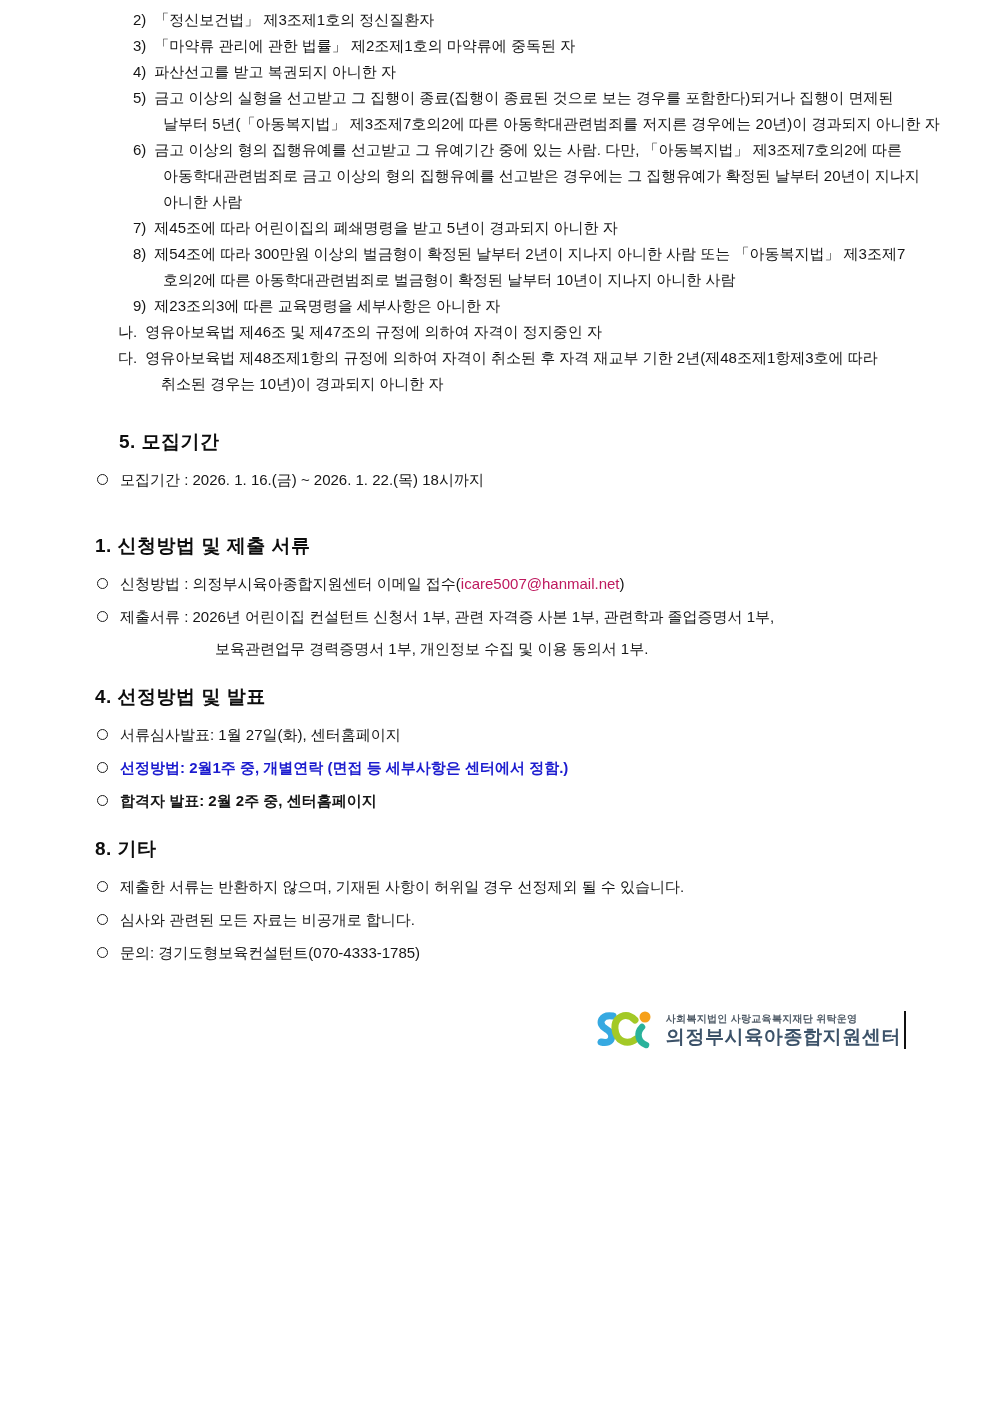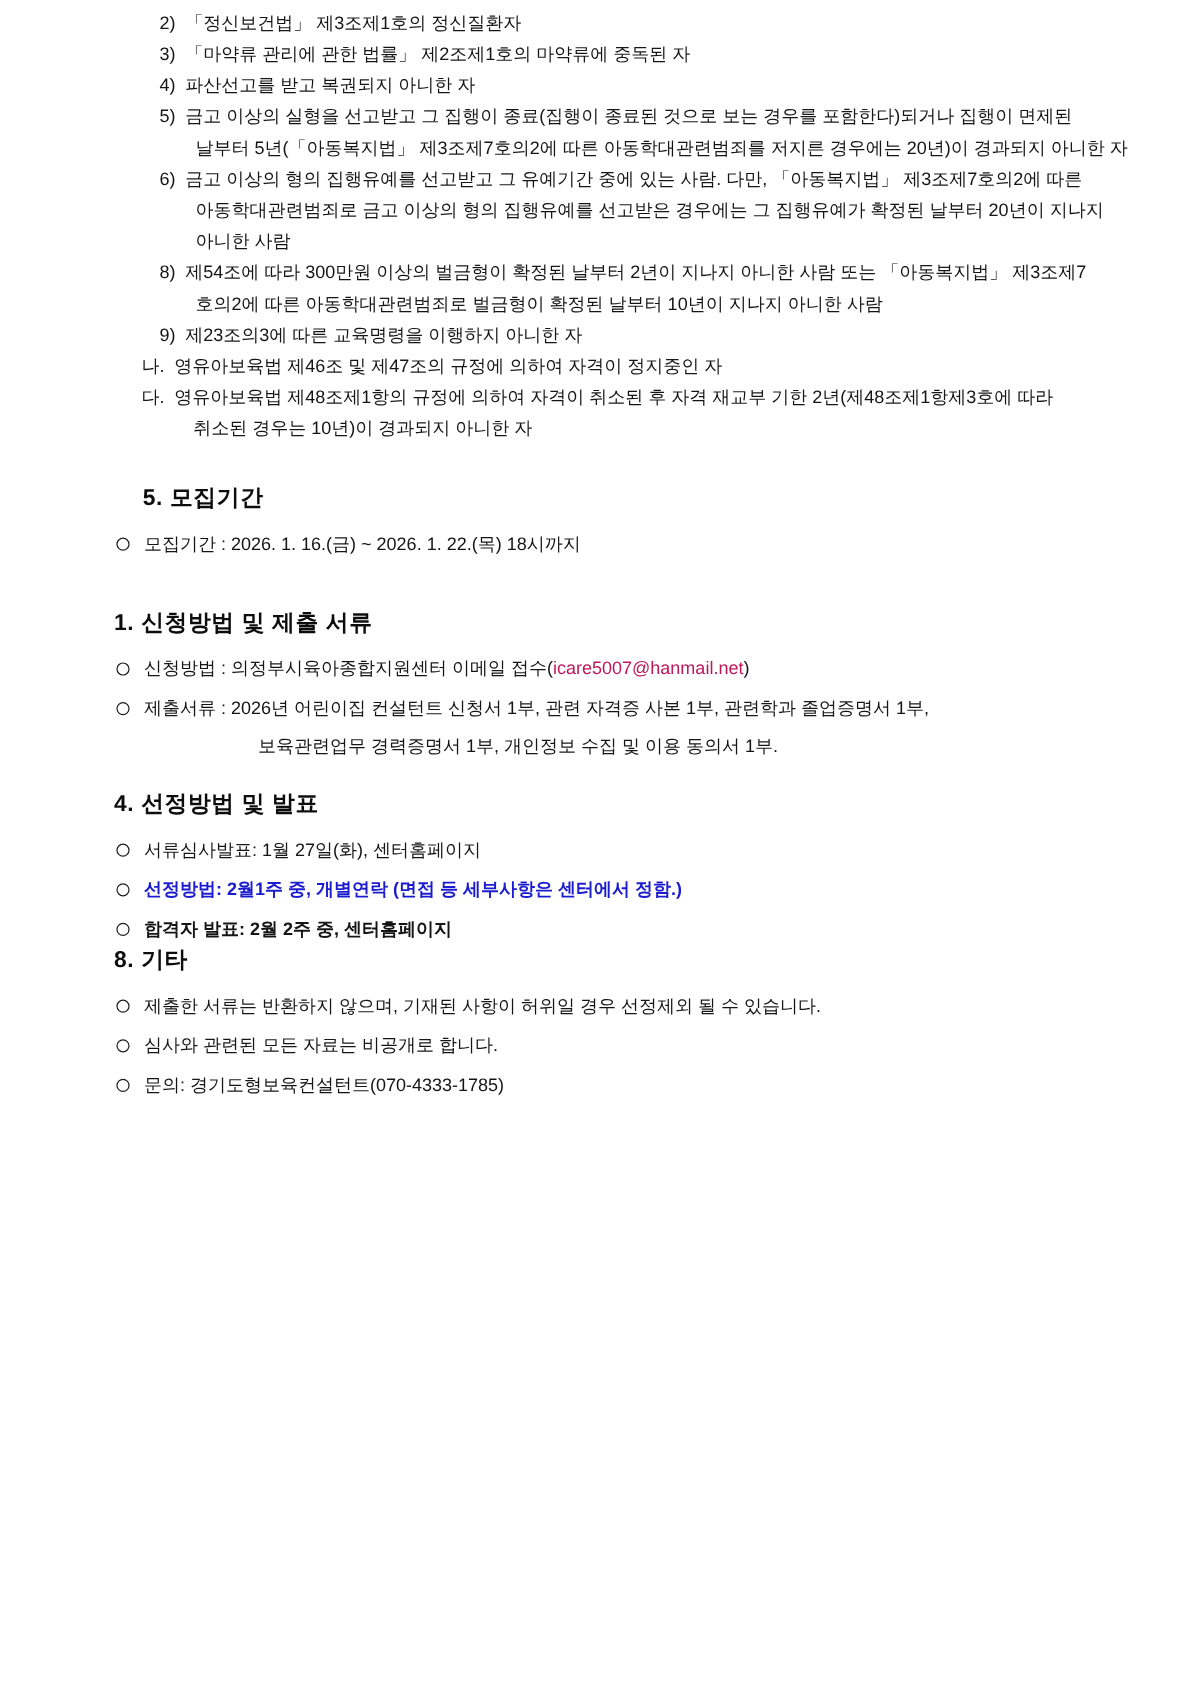--- a/index.html
+++ b/index.html
@@ -22,21 +22,21 @@
   .marker { display:inline-block; margin-right:8px; }
 
   
   .sec-title {
     font-size:19px; font-weight:bold; color:#0d0d0d;
     line-height:26px; letter-spacing:0.5px;
   }
   .mt-h5 { margin-top:32px;margin-left:24px; }
   .mt-h6 { margin-top:40px; }
   .mt-h7 { margin-top:22px; }
-  .mt-h8 { }
+  .mt-h8 { margin-top:22px; }
 
   
   .o-item {
     display:flex; align-items:flex-start;
     font-size:15px; line-height:26px; margin-top:7px; white-space:nowrap;
   }
   .first-after-title { margin-top:12px; }
   .ring {
     flex:0 0 auto; width:11px; height:11px;
     border:1.6px solid #1c1c1c; border-radius:50%;
@@ -66,23 +66,24 @@
 
   <section class="elig">
     <div class="line num"><span class="marker">2)</span><span>「정신보건법」 제3조제1호의 정신질환자</span></div>
     <div class="line num"><span class="marker">3)</span><span>「마약류 관리에 관한 법률」 제2조제1호의 마약류에 중독된 자</span></div>
     <div class="line num"><span class="marker">4)</span><span>파산선고를 받고 복권되지 아니한 자</span></div>
     <div class="line num"><span class="marker">5)</span><span>금고 이상의 실형을 선고받고 그 집행이 종료(집행이 종료된 것으로 보는 경우를 포함한다)되거나 집행이 면제된</span></div>
     <div class="line numc">날부터 5년(「아동복지법」 제3조제7호의2에 따른 아동학대관련범죄를 저지른 경우에는 20년)이 경과되지 아니한 자</div>
     <div class="line num"><span class="marker">6)</span><span>금고 이상의 형의 집행유예를 선고받고 그 유예기간 중에 있는 사람. 다만, 「아동복지법」 제3조제7호의2에 따른</span></div>
     <div class="line numc">아동학대관련범죄로 금고 이상의 형의 집행유예를 선고받은 경우에는 그 집행유예가 확정된 날부터 20년이 지나지</div>
     <div class="line numc3">아니한 사람</div>
+    <div class="line num"><span class="marker">7)</span><span>제45조에 따라 어린이집의 폐쇄명령을 받고 5년이 경과되지 아니한 자</span></div>
     <div class="line num"><span class="marker">8)</span><span>제54조에 따라 300만원 이상의 벌금형이 확정된 날부터 2년이 지나지 아니한 사람 또는 「아동복지법」 제3조제7</span></div>
     <div class="line numc">호의2에 따른 아동학대관련범죄로 벌금형이 확정된 날부터 10년이 지나지 아니한 사람</div>
-    <div class="line num"><span class="marker">9)</span><span>제23조의3에 따른 교육명령을 이행하지 아니한 자</span></div>
+    <div class="line num"><span class="marker">9)</span><span>제23조의3에 따른 교육명령을 세부사항은 아니한 자</span></div>
     <div class="line let"><span class="marker">나.</span><span>영유아보육법 제46조 및 제47조의 규정에 의하여 자격이 정지중인 자</span></div>
     <div class="line let"><span class="marker">다.</span><span>영유아보육법 제48조제1항의 규정에 의하여 자격이 취소된 후 자격 재교부 기한 2년(제48조제1항제3호에 따라</span></div>
     <div class="line letc">취소된 경우는 10년)이 경과되지 아니한 자</div>
   </section>
 
   <h2 class="sec-title mt-h5">5. 모집기간</h2>
   <div class="o-item first-after-title">
     <span class="ring"></span>
     <span>모집기간 : 2026. 1. 16.(금) ~ 2026. 1. 22.(목) 18시까지</span>
   </div>
@@ -119,14 +120,27 @@
   </div>
   <div class="o-item">
     <span class="ring"></span>
     <span>심사와 관련된 모든 자료는 비공개로 합니다.</span>
   </div>
   <div class="o-item">
     <span class="ring"></span>
     <span>문의: 경기도형보육컨설턴트(070-4333-1785)</span>
   </div>
 
+  <div class="footer">
+    <svg class="logo-mark" width="66" height="48" viewBox="0 0 66 48" aria-hidden="true">
+      <path d="M19 10 C7 8 3 18 12 23 C21 28 19 39 7 36" fill="none" stroke="#36a9e1" stroke-width="7" stroke-linecap="round"></path>
+      <path d="M41 14 C32 5 20 11 21 23 C22 35 33 40 42 33" fill="none" stroke="#a3c926" stroke-width="7" stroke-linecap="round"></path>
+      <path d="M48 21 C42 27 44 36 52 39" fill="none" stroke="#2ab29b" stroke-width="6.5" stroke-linecap="round"></path>
+      <circle cx="51" cy="11" r="5.5" fill="#f6a019"></circle>
+    </svg>
+    <div class="logo-text">
+      <div class="tagline">사회복지법인 사랑교육복지재단 위탁운영</div>
+      <div class="org">의정부시육아종합지원센터</div>
+    </div>
+    <div class="caret"></div>
+  </div>
 
 </div>
 
 </body></html>

